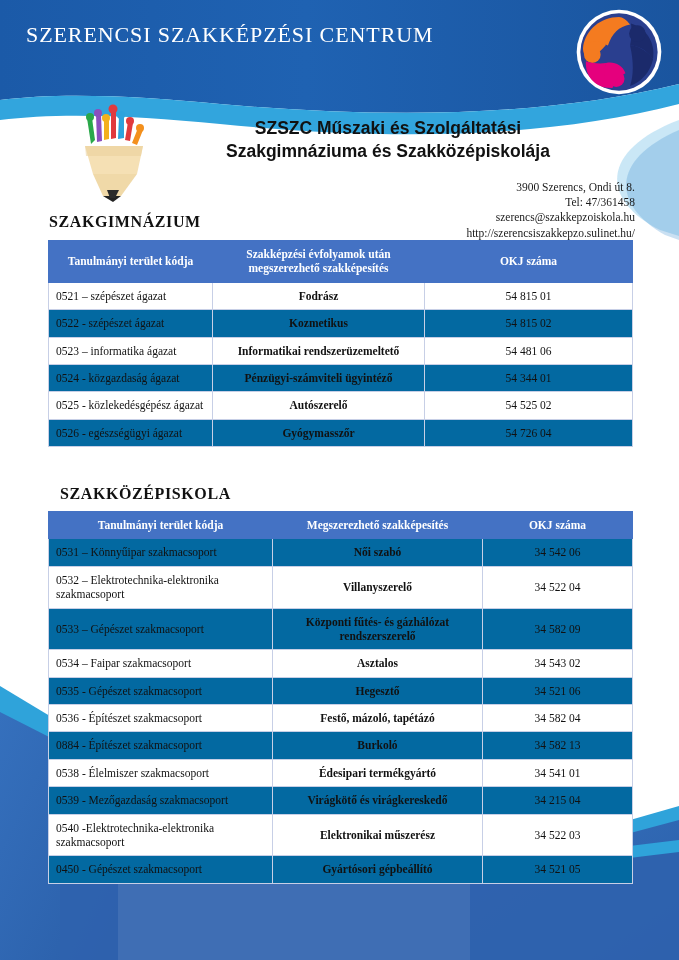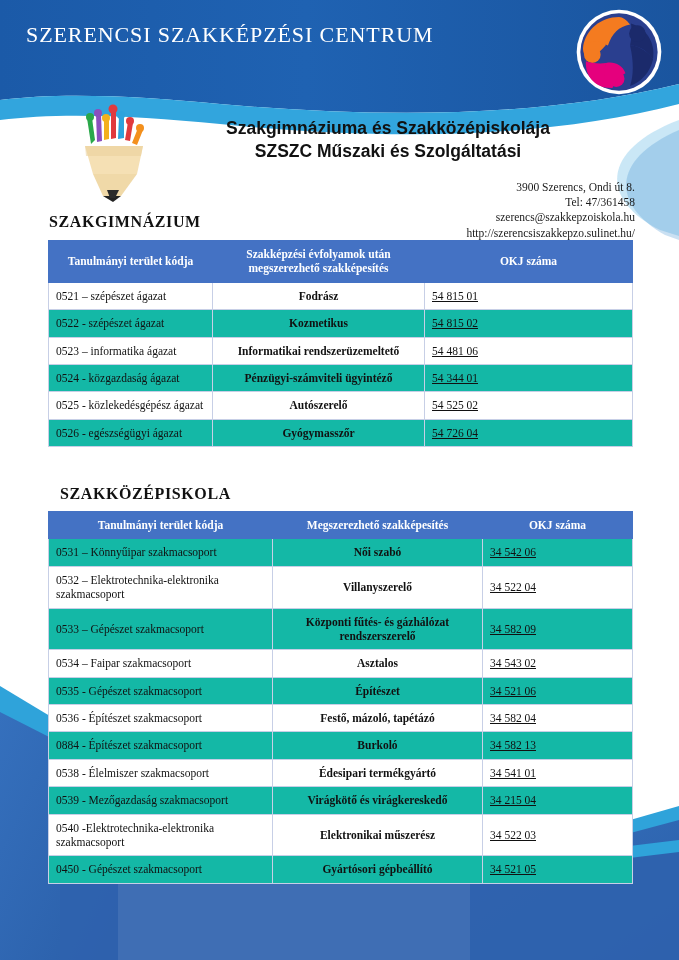--- a/index.html
+++ b/index.html
@@ -126,23 +126,23 @@
     font-family: "Liberation Serif", serif;
     font-size: 11.5px;
     color: #111111;
     padding: 6px 7px;
     border: 1px solid #c7cfe6;
     vertical-align: middle;
     line-height: 1.25;
   }
   td.code { text-align: left; }
   td.qual { text-align: center; font-weight: bold; }
-  td.okj  { text-align: left; text-decoration: underline; }
-
-  tr.band td { background: #14b8a6; }
+  td.okj  { text-align: center; }
+
+  tr.band td { background: #0369a1; }
   tr.plain td { background: #ffffff; }
 
   #table-gimn {
     left: 48px;
     top: 240px;
     width: 584px;
   }
   #table-kozep {
     left: 48px;
     top: 511px;
@@ -233,22 +233,22 @@
 
     <path d="M22,42 L80,42 L74,70 L30,70 Z" fill="#f5e0b4"></path>
     <path d="M22,42 L80,42 L78,52 L23,52 Z" fill="#e9d09b" opacity="0.55"></path>
 
     <path d="M30,70 L74,70 L58,92 L40,92 Z" fill="#f0d9a8"></path>
     <path d="M40,92 L58,92 L50,98 Z" fill="#222222"></path>
     <path d="M44,86 L56,86 L52,94 L47,94 Z" fill="#2b2b2b"></path>
   </svg>
 
   <div class="school-name">
+    <div>SZSZC Műszaki és Szolgáltatási</div>
     <div>Szakgimnáziuma és Szakközépiskolája</div>
-    <div>SZSZC Műszaki és Szolgáltatási</div>
   </div>
 
   <div class="contact-block">
     <div>3900 Szerencs, Ondi út 8.</div>
     <div>Tel: 47/361458</div>
     <div>szerencs@szakkepzoiskola.hu</div>
     <div>http://szerencsiszakkepzo.sulinet.hu/</div>
   </div>
 
   <div class="section-title" id="title-gimn">SZAKGIMNÁZIUM</div>
@@ -331,21 +331,21 @@
         <td class="qual">Központi fűtés- és gázhálózat rendszerszerelő</td>
         <td class="okj">34 582 09</td>
       </tr>
       <tr class="plain">
         <td class="code">0534 – Faipar szakmacsoport</td>
         <td class="qual">Asztalos</td>
         <td class="okj">34 543 02</td>
       </tr>
       <tr class="band">
         <td class="code">0535 - Gépészet szakmacsoport</td>
-        <td class="qual">Építészet</td>
+        <td class="qual">Hegesztő</td>
         <td class="okj">34 521 06</td>
       </tr>
       <tr class="plain">
         <td class="code">0536 - Építészet szakmacsoport</td>
         <td class="qual">Festő, mázoló, tapétázó</td>
         <td class="okj">34 582 04</td>
       </tr>
       <tr class="band">
         <td class="code">0884 - Építészet szakmacsoport</td>
         <td class="qual">Burkoló</td>

